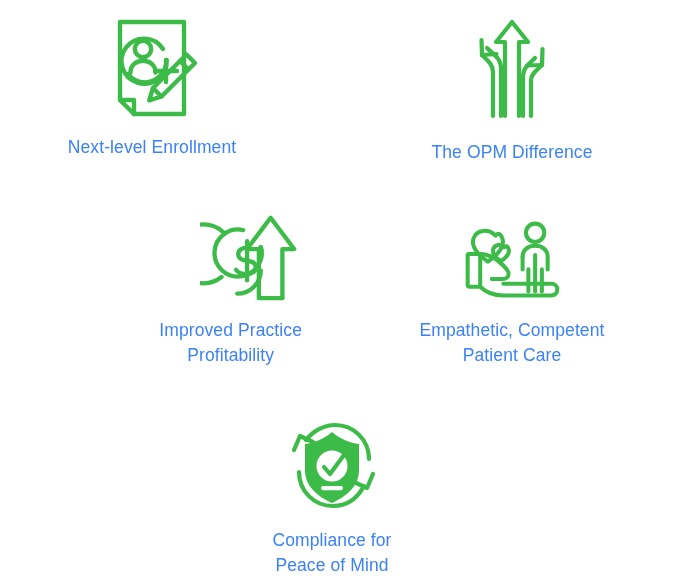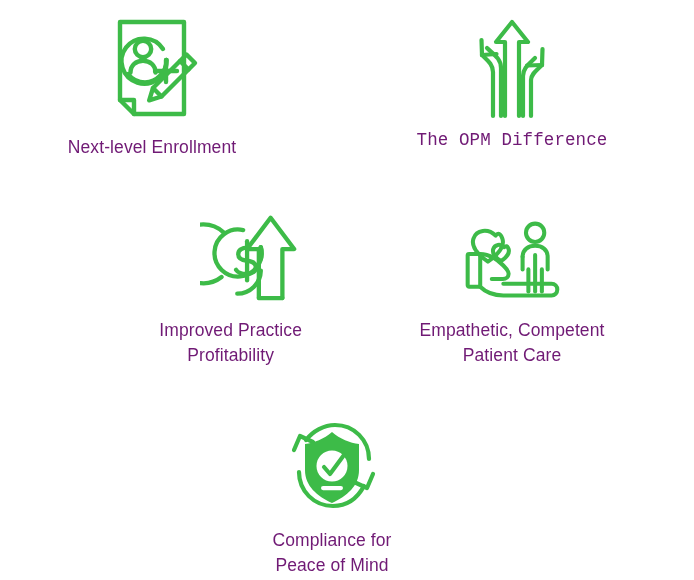--- a/index.html
+++ b/index.html
@@ -22,21 +22,21 @@
     align-items:center;
     text-align:center;
   }
   .icon-wrap{
     display:flex;
     align-items:flex-end;
     justify-content:center;
     height:110px;
   }
   .label{
-    color:#701a75;
+    color:#3b82f6;
     font-size:17.5px;
     line-height:25px;
     letter-spacing:0.1px;
     font-weight:400;
     white-space:pre-line;
   }
 
   
   #f-enrollment   { left:2px;   top:14px;  }
   #f-opm          { left:362px; top:14px;  }
@@ -44,21 +44,21 @@
   #f-care         { left:362px; top:200px; }
   #f-compliance   { left:182px; top:410px;align-items:center; }
 
   #f-enrollment .icon-wrap{height:106px;}
   #f-opm .icon-wrap{height:106px;}
   #f-profit .icon-wrap{height:104px;}
   #f-care .icon-wrap{height:104px;}
   #f-compliance .icon-wrap{height:104px;}
 
   #f-enrollment .label{margin-top:15px;}
-  #f-opm .label{margin-top:8px;font-family:Liberation Mono, monospace;}
+  #f-opm .label{margin-top:20px;}
   #f-profit .label{margin-top:14px;}
   #f-care .label{margin-top:14px;}
   #f-compliance .label{margin-top:14px;}
 
   svg{display:block;}
 </style>
 </head>
 <body>
 
 <div id="grid">

